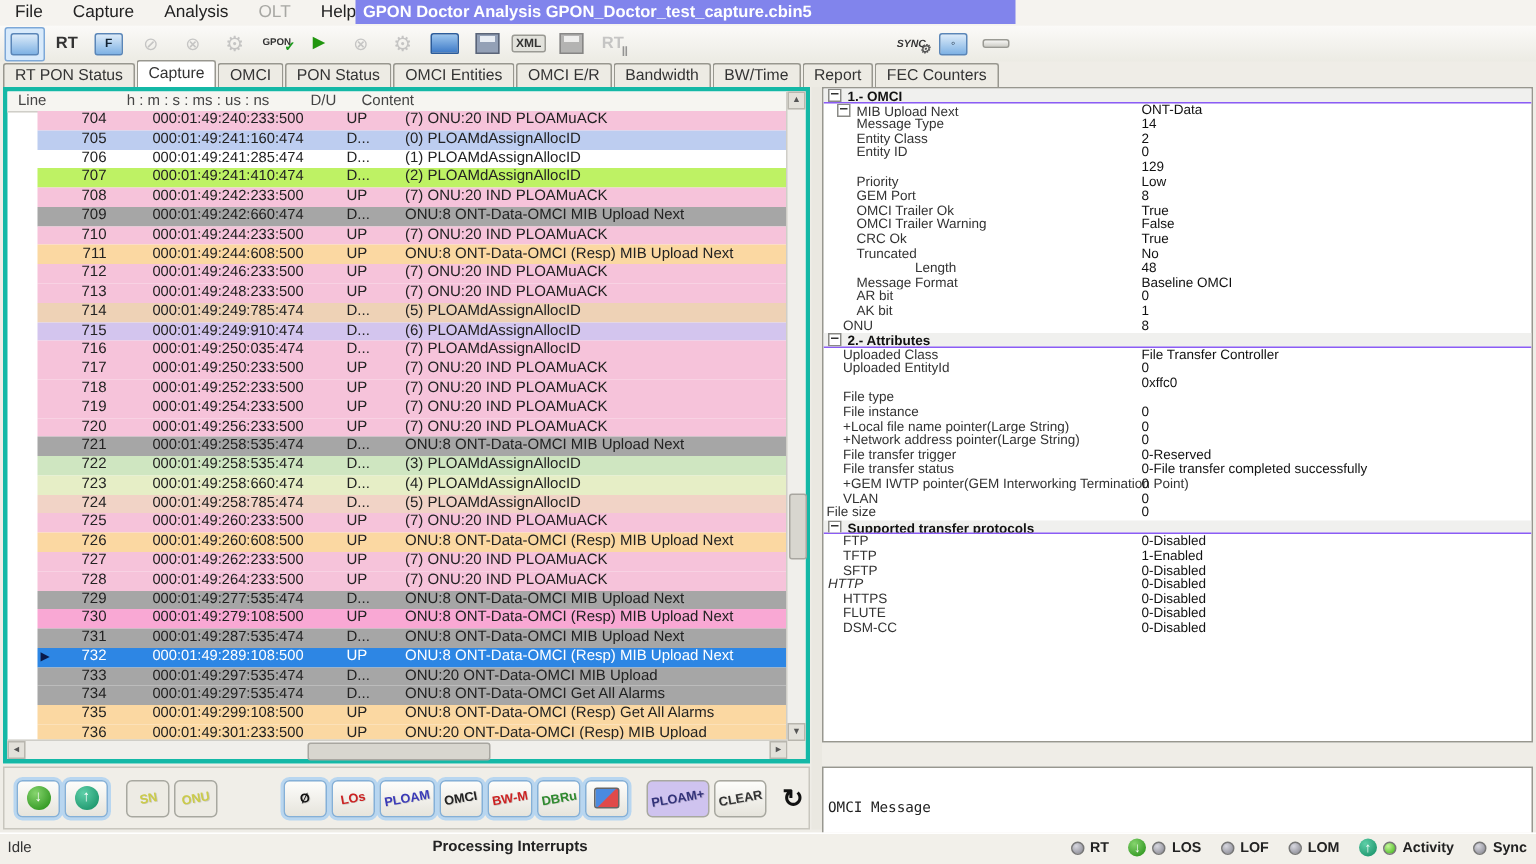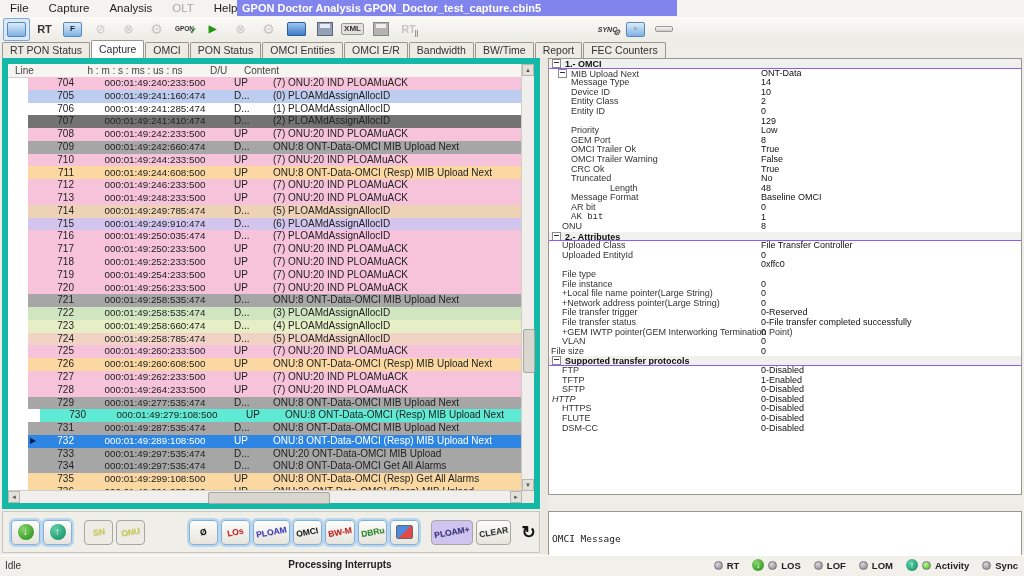--- a/index.html
+++ b/index.html
@@ -45,21 +45,21 @@
   [data-name="toolbar-handle-icon"]{width:16px;height:4px;background:linear-gradient(#f6f6f4,#cfcec8);
     border:1px solid #9a9a94;border-radius:2px;}
   
   #tabbar{position:absolute;left:0;top:41px;width:1024px;height:17px;display:flex;align-items:flex-end;
     padding-left:2px;font-size:10.5px;}
   .tab{border:1px solid #98978f;border-bottom:none;border-radius:2px 2px 0 0;background:#edebe4;
     padding:1px 7px 1px 7px;height:13px;line-height:13px;margin-right:1px;color:#333;}
   .tab.active{background:#ffffff;height:15px;line-height:15px;font-weight:normal;position:relative;z-index:2;}
   
   #capture-table{position:absolute;left:2px;top:58px;width:538px;height:451px;background:#fff;
-    border:6px solid #14b8a6;box-sizing:border-box;}
+    border:3px solid #14b8a6;box-sizing:border-box;}
   #ct-header{position:absolute;left:0;top:0;right:12px;height:13px;background:#f6f5f1;border-bottom:1px solid #cfcec8;
     display:grid;grid-template-columns:52px 150px 34px 1fr;font-size:10px;color:#444;}
   #ct-header .hc{line-height:13px;white-space:nowrap;overflow:hidden;}
   #ct-header .hc.line{padding-left:7px;}
   #ct-header .hc.time{text-align:center;}
   #ct-rows{position:absolute;left:0;top:13px;right:12px;bottom:12px;overflow:hidden;padding-left:20px;}
   .crow{display:grid;grid-template-columns:16px 36px 150px 34px 1fr;height:12.79px;font-size:10px;
     white-space:nowrap;overflow:hidden;align-items:center;}
   .crow .c{line-height:12.7px;overflow:hidden;}
   .crow .marker{font-size:8px;color:#0a1a4a;text-align:left;padding-left:2px;}
@@ -237,21 +237,21 @@
         <div class="c du" data-name="cell-direction">D...</div>
         <div class="c content" data-name="cell-content">(0) PLOAMdAssignAllocID</div>
       </div>
       <div class="crow" data-name="table-row" style="background: rgb(255, 255, 255);">
         <div class="c marker" data-name="selected-row-marker-icon"></div>
         <div class="c line" data-name="cell-line">706</div>
         <div class="c time" data-name="cell-time">000:01:49:241:285:474</div>
         <div class="c du" data-name="cell-direction">D...</div>
         <div class="c content" data-name="cell-content">(1) PLOAMdAssignAllocID</div>
       </div>
-      <div class="crow" data-name="table-row" style="background: #737373;">
+      <div class="crow" data-name="table-row" style="background: #bef264;">
         <div class="c marker" data-name="selected-row-marker-icon"></div>
         <div class="c line" data-name="cell-line">707</div>
         <div class="c time" data-name="cell-time">000:01:49:241:410:474</div>
         <div class="c du" data-name="cell-direction">D...</div>
         <div class="c content" data-name="cell-content">(2) PLOAMdAssignAllocID</div>
       </div>
       <div class="crow" data-name="table-row" style="background: rgb(246, 195, 218);">
         <div class="c marker" data-name="selected-row-marker-icon"></div>
         <div class="c line" data-name="cell-line">708</div>
         <div class="c time" data-name="cell-time">000:01:49:242:233:500</div>
@@ -398,21 +398,21 @@
         <div class="c du" data-name="cell-direction">UP</div>
         <div class="c content" data-name="cell-content">(7) ONU:20 IND PLOAMuACK</div>
       </div>
       <div class="crow" data-name="table-row" style="background: rgb(166, 166, 166);">
         <div class="c marker" data-name="selected-row-marker-icon"></div>
         <div class="c line" data-name="cell-line">729</div>
         <div class="c time" data-name="cell-time">000:01:49:277:535:474</div>
         <div class="c du" data-name="cell-direction">D...</div>
         <div class="c content" data-name="cell-content">ONU:8 ONT-Data-OMCI MIB Upload Next</div>
       </div>
-      <div class="crow" data-name="table-row" style="background: #5eead4; margin-left: 12px;">
+      <div class="crow" data-name="table-row" style="background: #f9a8d4;">
         <div class="c marker" data-name="selected-row-marker-icon"></div>
         <div class="c line" data-name="cell-line">730</div>
         <div class="c time" data-name="cell-time">000:01:49:279:108:500</div>
         <div class="c du" data-name="cell-direction">UP</div>
         <div class="c content" data-name="cell-content">ONU:8 ONT-Data-OMCI (Resp) MIB Upload Next</div>
       </div>
       <div class="crow" data-name="table-row" style="background: rgb(166, 166, 166);">
         <div class="c marker" data-name="selected-row-marker-icon"></div>
         <div class="c line" data-name="cell-line">731</div>
         <div class="c time" data-name="cell-time">000:01:49:287:535:474</div>
@@ -531,24 +531,20 @@
     </div>
     <div class="prow" data-name="property-row">
       <span class="pname" data-name="property-label" style="left: 9px;"><span class="exp" data-name="collapse-icon"></span>MIB Upload Next</span>
       <span class="pval" data-name="property-value">ONT-Data</span>
     </div>
     <div class="prow" data-name="property-row">
       <span class="pname" data-name="property-label" style="left: 22px;">Message Type</span>
       <span class="pval" data-name="property-value">14</span>
     </div>
     <div class="prow" data-name="property-row">
-      <span class="pname" data-name="property-label" style="left: 22px;">Device ID</span>
-      <span class="pval" data-name="property-value">10</span>
-    </div>
-    <div class="prow" data-name="property-row">
       <span class="pname" data-name="property-label" style="left: 22px;">Entity Class</span>
       <span class="pval" data-name="property-value">2</span>
     </div>
     <div class="prow" data-name="property-row">
       <span class="pname" data-name="property-label" style="left: 22px;">Entity ID</span>
       <span class="pval" data-name="property-value">0</span>
     </div>
     <div class="prow" data-name="property-row">
       <span class="pname" data-name="property-label" style="left: 22px; margin-top: 37px;">Transmission Correlat</span>
       <span class="pval" data-name="property-value">129</span>
@@ -583,21 +579,21 @@
     </div>
     <div class="prow" data-name="property-row">
       <span class="pname" data-name="property-label" style="left: 22px;">Message Format</span>
       <span class="pval" data-name="property-value">Baseline OMCI</span>
     </div>
     <div class="prow" data-name="property-row">
       <span class="pname" data-name="property-label" style="left: 22px;">AR bit</span>
       <span class="pval" data-name="property-value">0</span>
     </div>
     <div class="prow" data-name="property-row">
-      <span class="pname" data-name="property-label" style="left: 22px; font-family: Liberation Mono, monospace;">AK bit</span>
+      <span class="pname" data-name="property-label" style="left: 22px;">AK bit</span>
       <span class="pval" data-name="property-value">1</span>
     </div>
     <div class="prow" data-name="property-row">
       <span class="pname" data-name="property-label" style="left: 13px;">ONU</span>
       <span class="pval" data-name="property-value">8</span>
     </div>
     <div class="prow section" data-name="property-section">
       <span class="pname" data-name="property-label" style="left: 3px;"><span class="exp" data-name="collapse-icon"></span>2.- Attributes</span>
       <span class="pval" data-name="property-value"></span>
     </div>

